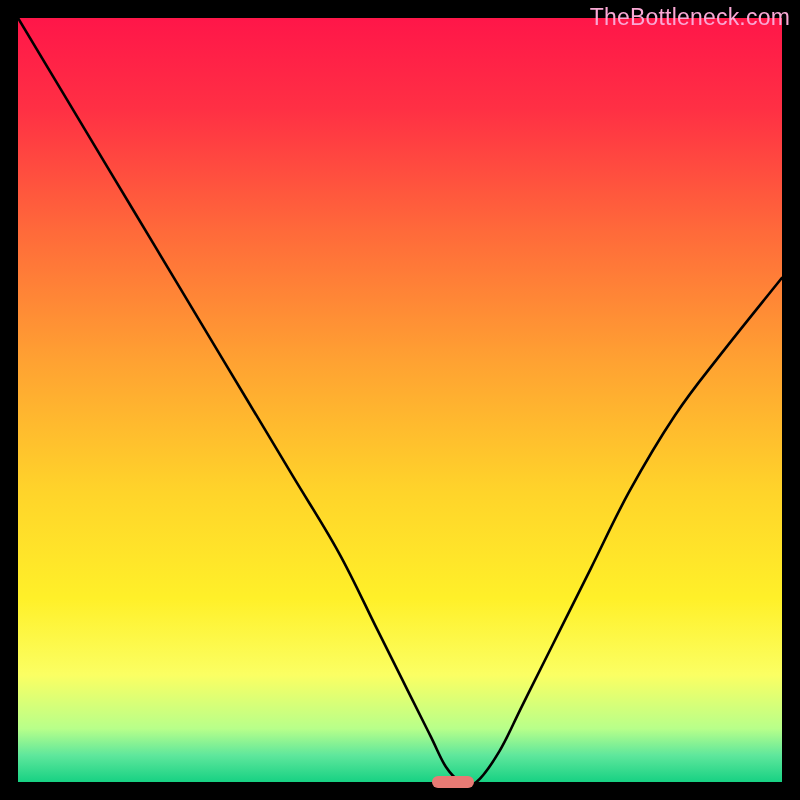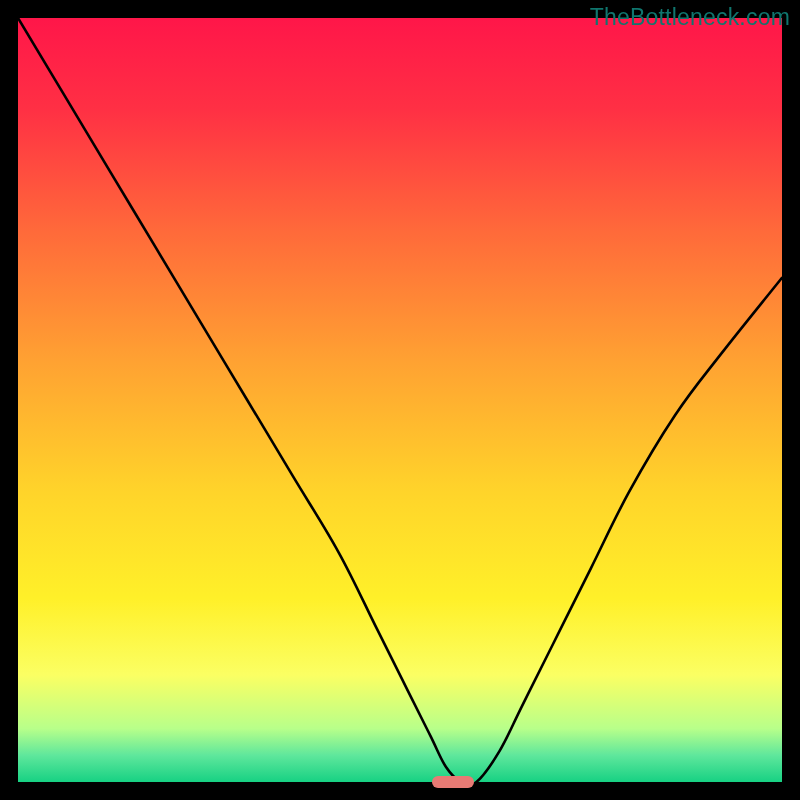--- a/index.html
+++ b/index.html
@@ -38,21 +38,21 @@
     left: 0;
     top: 0;
     width: 764px;
     height: 764px;
     pointer-events: none;
   }
   .watermark {
     position: absolute;
     top: 4px;
     right: 10px;
-    color: #0f766e;
+    color: #f9a8d4;
     font-size: 23px;
     font-weight: 500;
     letter-spacing: 0.2px;
   }
   .marker {
     position: absolute;
     background: #e77a74;
     border-radius: 999px;
   }
 </style>

